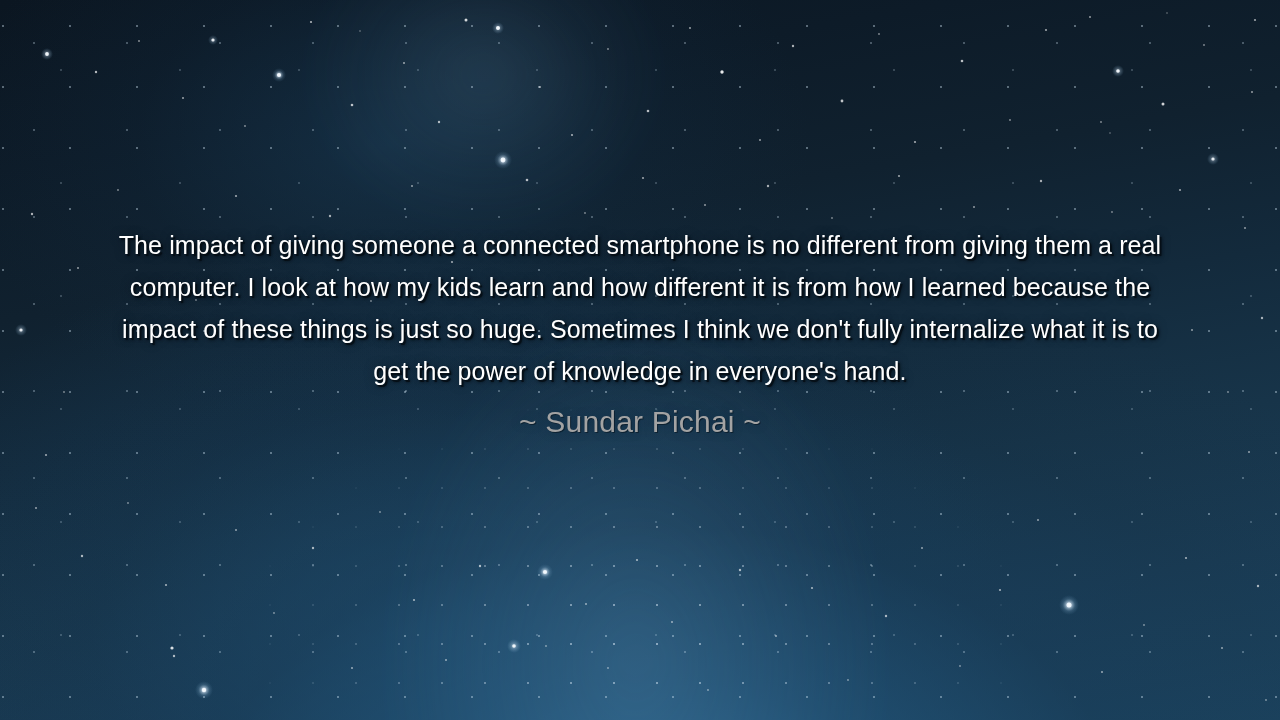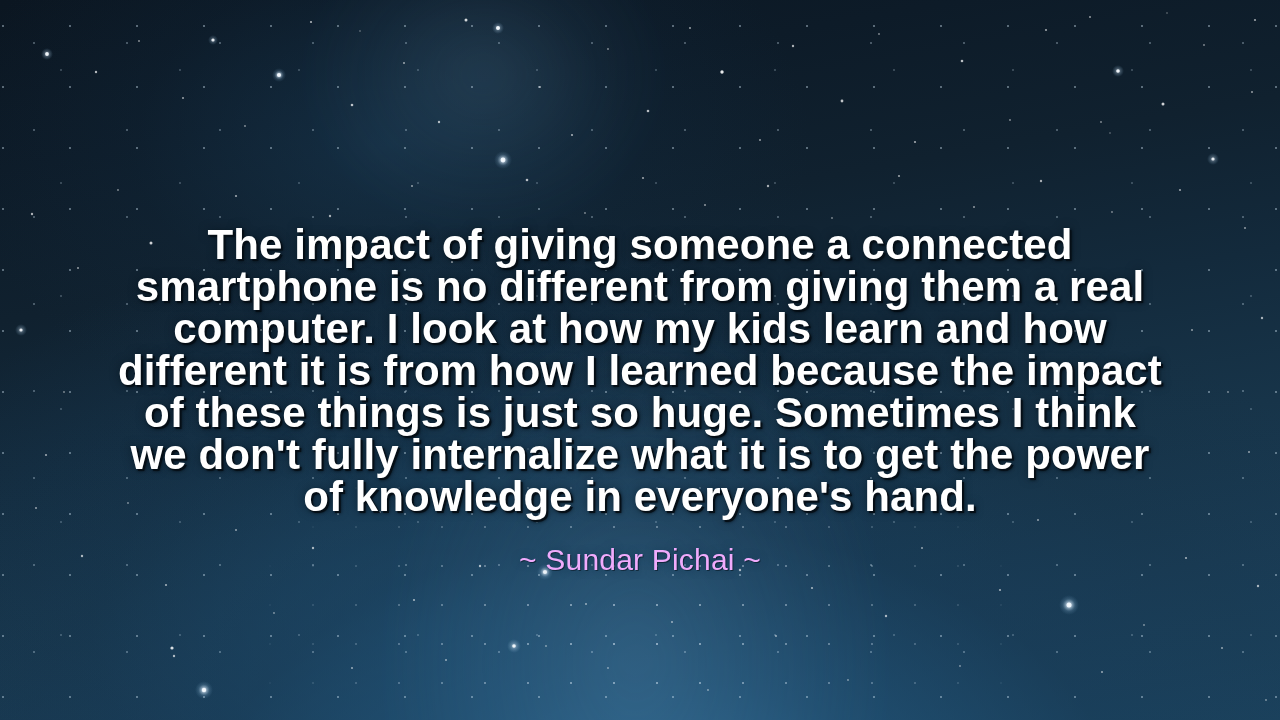--- a/index.html
+++ b/index.html
@@ -125,34 +125,34 @@
     top: 224px;
     display: flex;
     flex-direction: column;
     align-items: center;
   }
 
   .quote-text {
     width: 1050px;
     text-align: center;
     color: #ffffff;
-    font-size: 42px;
+    font-size: 25px;
     line-height: 42px;
-    font-weight: 700;
+    font-weight: 400;
     letter-spacing: 0.1px;
     text-shadow:
       2px 2px 0 rgba(5,14,22,0.92),
       2px 2px 3px rgba(3,10,17,0.85),
       0 0 10px rgba(6,18,28,0.55);
     white-space: pre-line;
   }
 
   .quote-author {
-    margin-top: 24px;
-    color: #f0abfc;
+    margin-top: 12px;
+    color: #a3a3a3;
     font-size: 30px;
     line-height: 36px;
     font-weight: 400;
     letter-spacing: 0.2px;
     text-shadow:
       1px 1px 0 rgba(5,16,26,0.55),
       0 0 8px rgba(10,40,66,0.55);
   }
 </style>
 </head>

